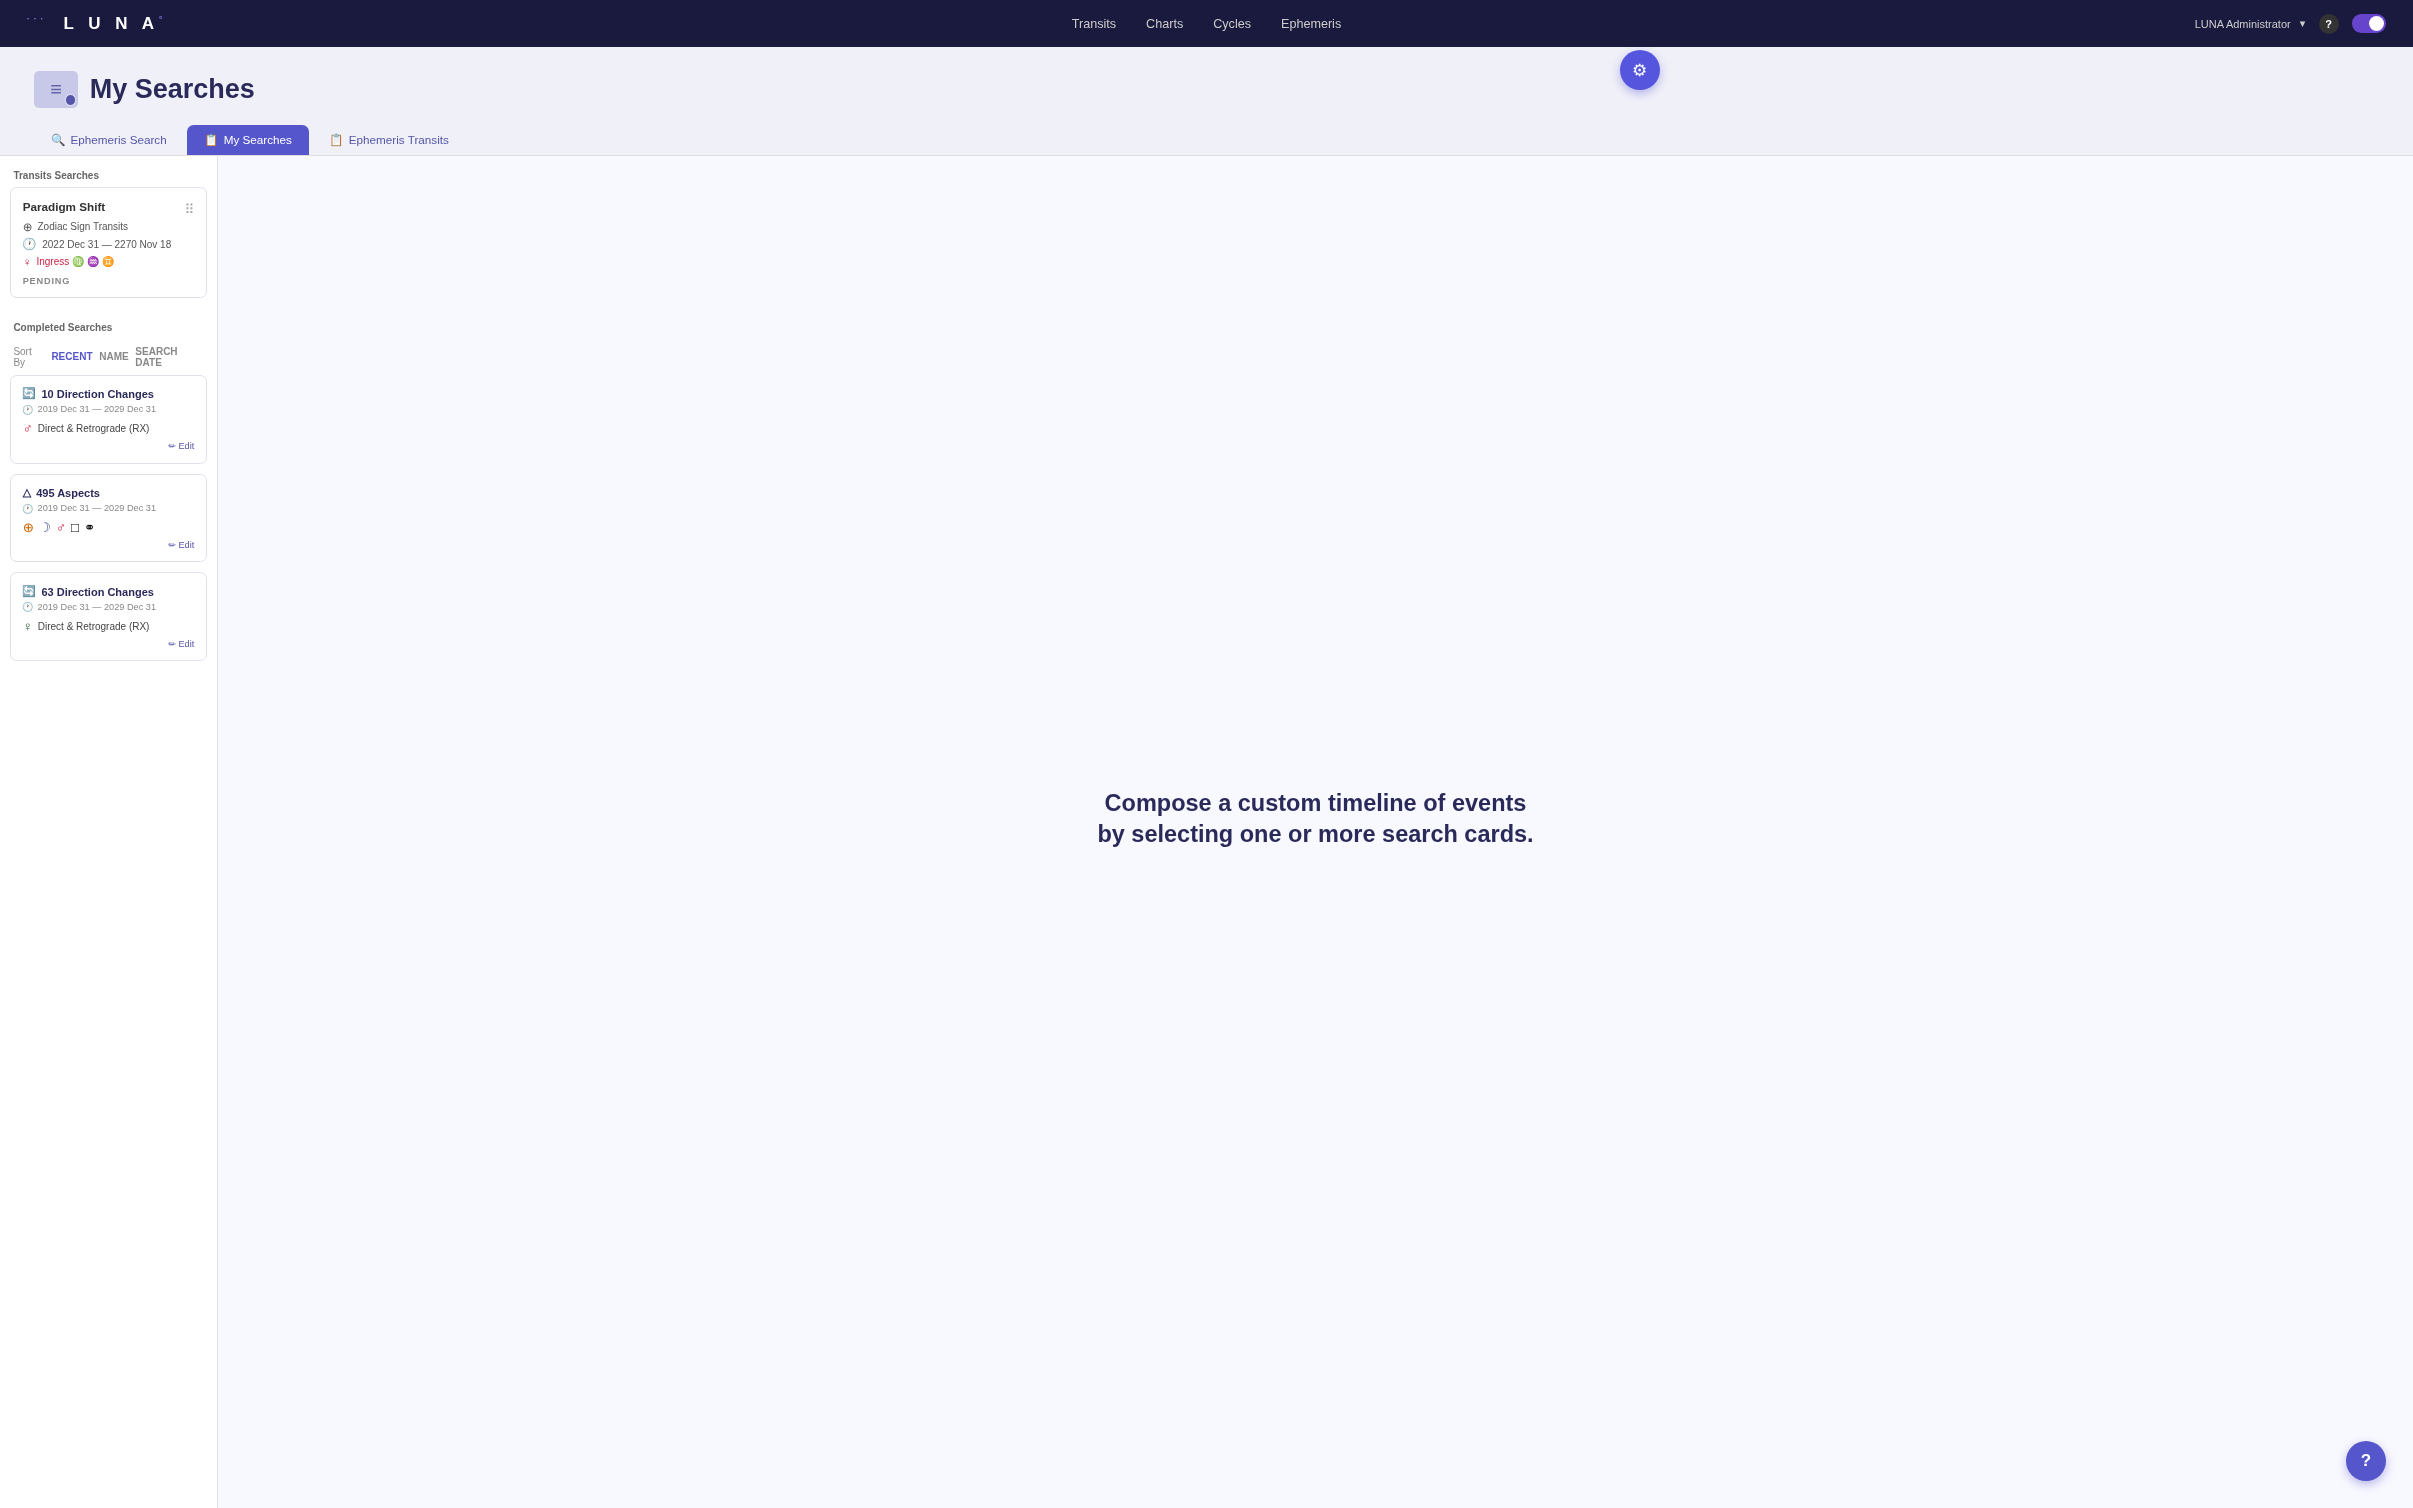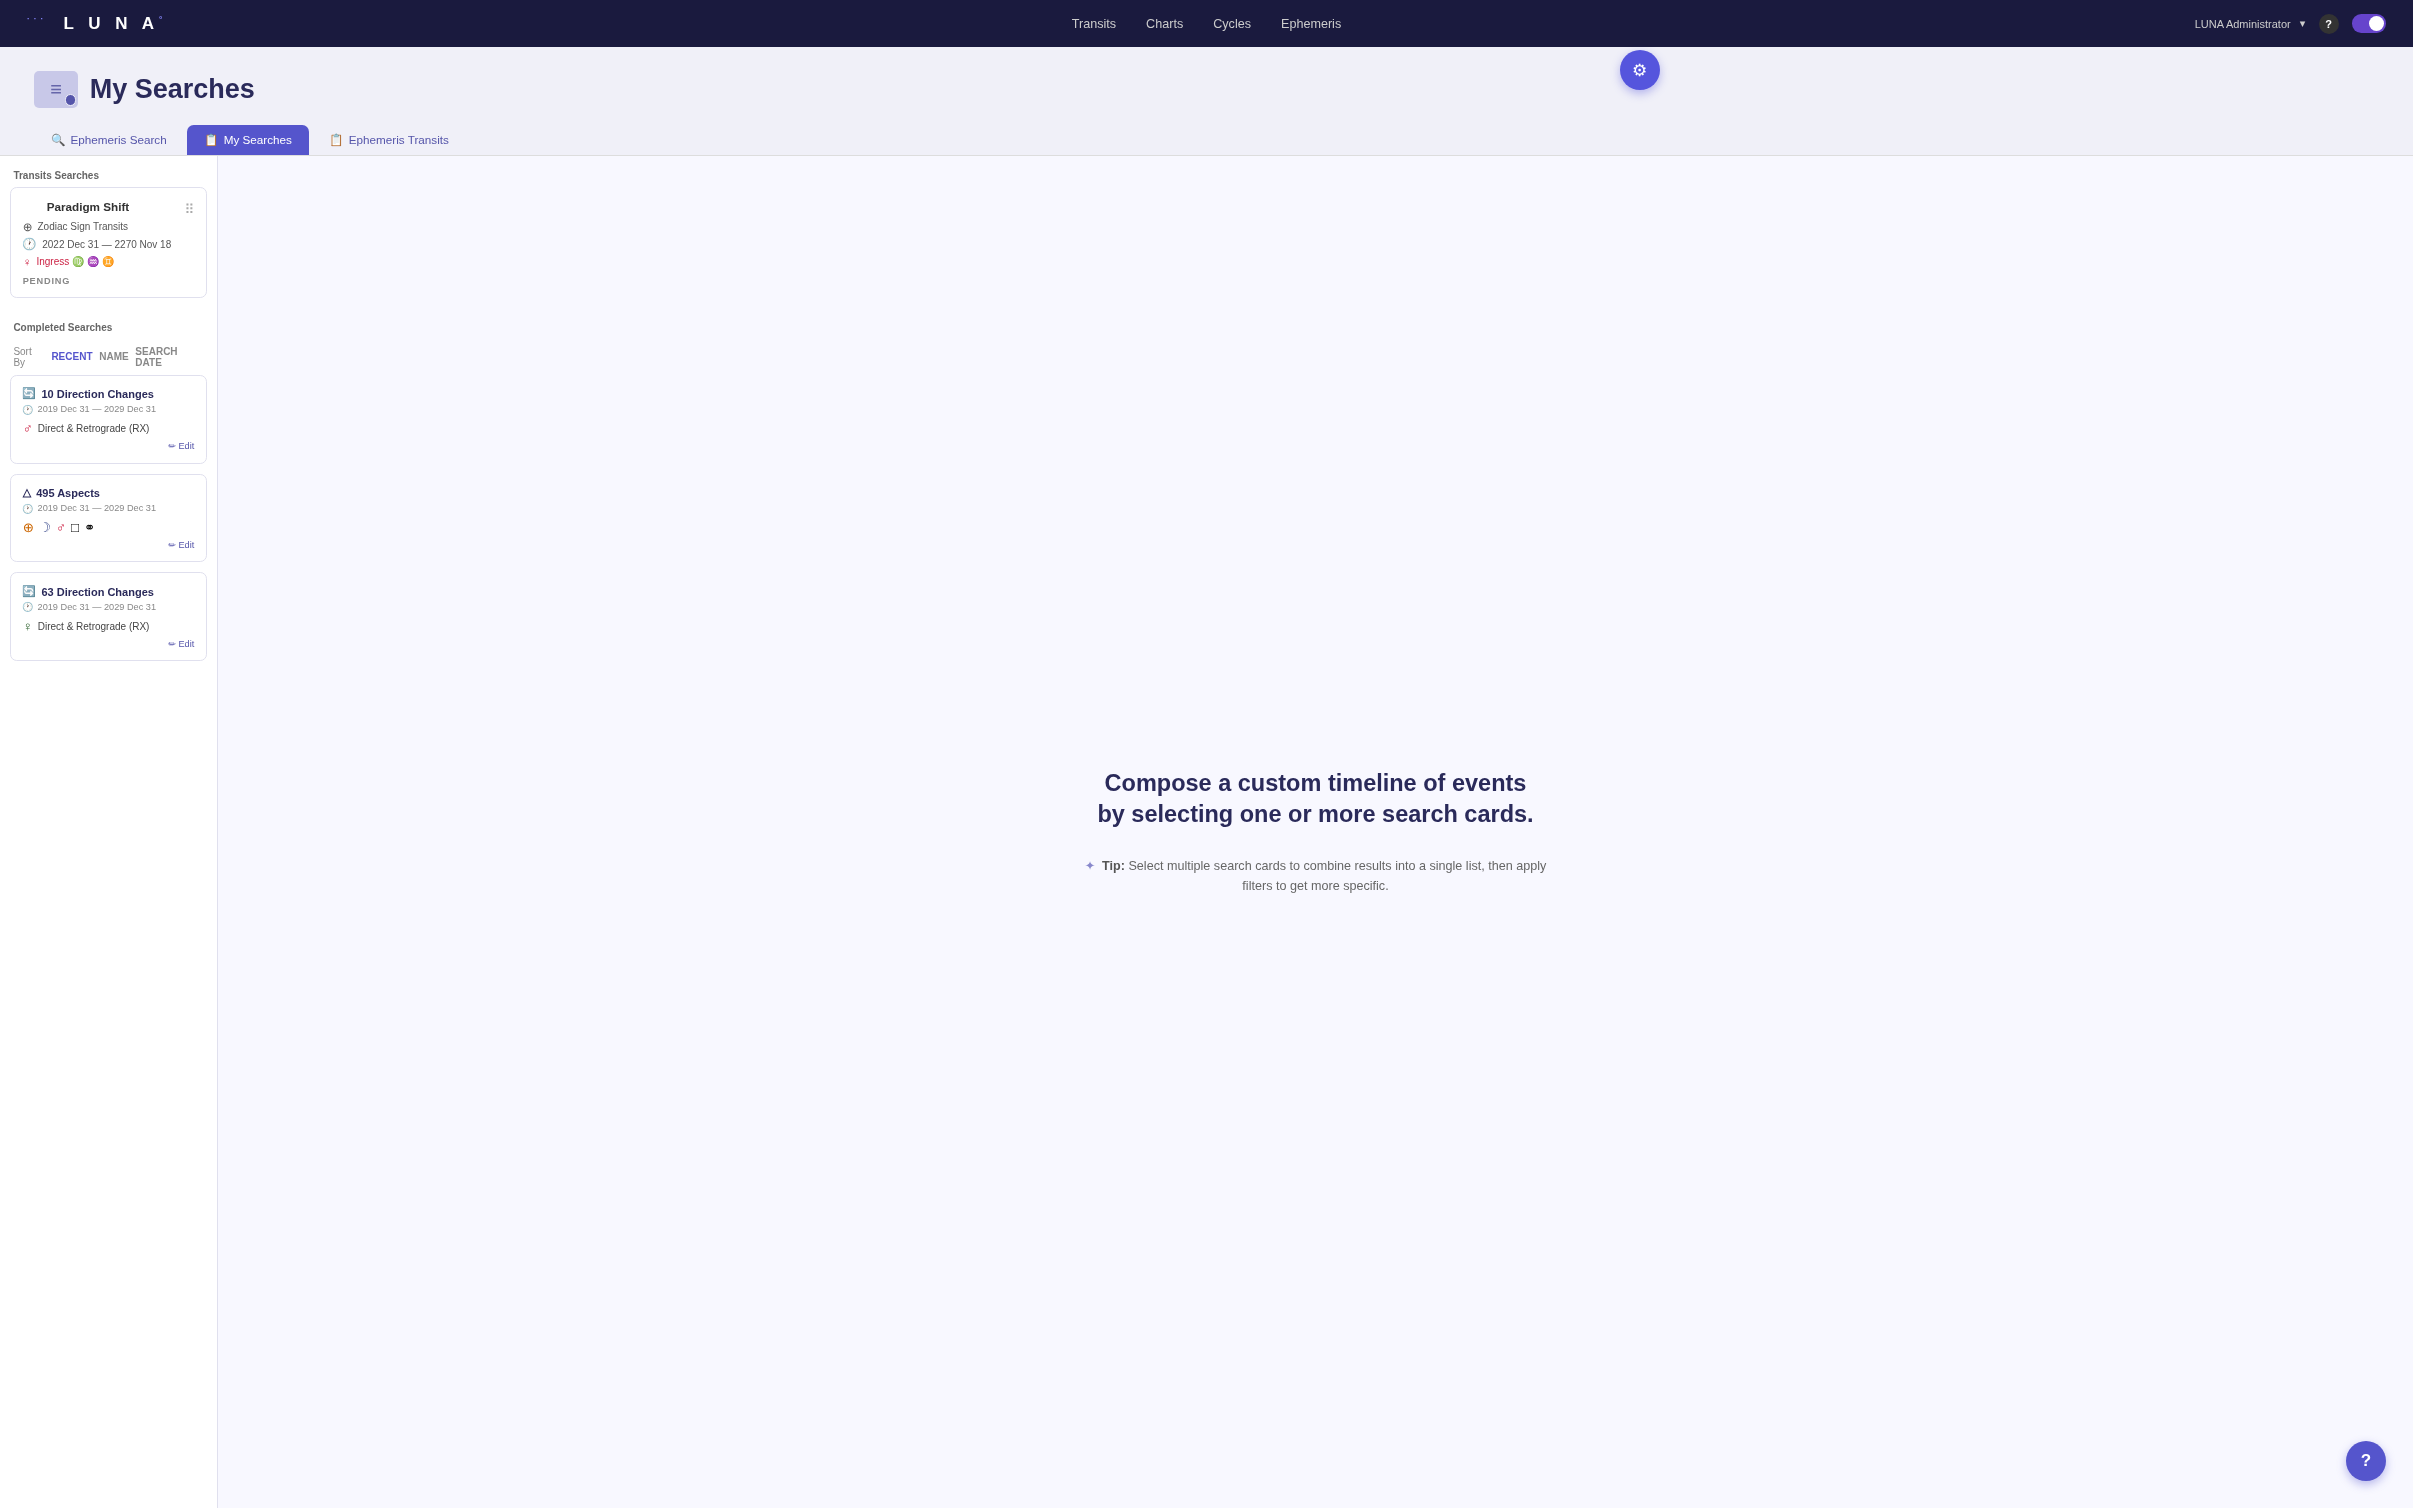--- a/index.html
+++ b/index.html
@@ -369,21 +369,21 @@
   </button>
 </div>
 
 <div class="main">
 
   <aside class="sidebar">
 
     <div class="sidebar-section-title">Transits Searches</div>
 
     <div class="search-card">
-      <div style="display:flex;justify-content:space-between;align-items:center;margin-left:24px;">
+      <div style="display:flex;justify-content:space-between;align-items:center;">
         <div class="search-card-title">Paradigm Shift</div>
         <span class="pending-dots">⠿</span>
       </div>
       <div class="search-card-row">
         <span class="icon">⊕</span>
         <span>Zodiac Sign Transits</span>
       </div>
       <div class="search-card-row">
         <span class="icon">🕐</span>
         <span>2022 Dec 31 — 2270 Nov 18</span>
@@ -456,25 +456,20 @@
     </div>
 
   </aside>
 
   <main class="content">
     <div class="content-empty">
       <h2>
         <span>Compose a custom timeline of events</span><br>
         <span>by selecting one or more search cards.</span>
       </h2>
-      <p class="content-tip">
-        <span class="tip-star">✦</span>
-        <strong>Tip: </strong>
-        <span>Select multiple search cards to combine results into a single list, then apply filters to get more specific.</span>
-      </p>
     </div>
   </main>
 
 </div>
 
 <div class="help-fab">
   <span>?</span>
 </div>
 
 

